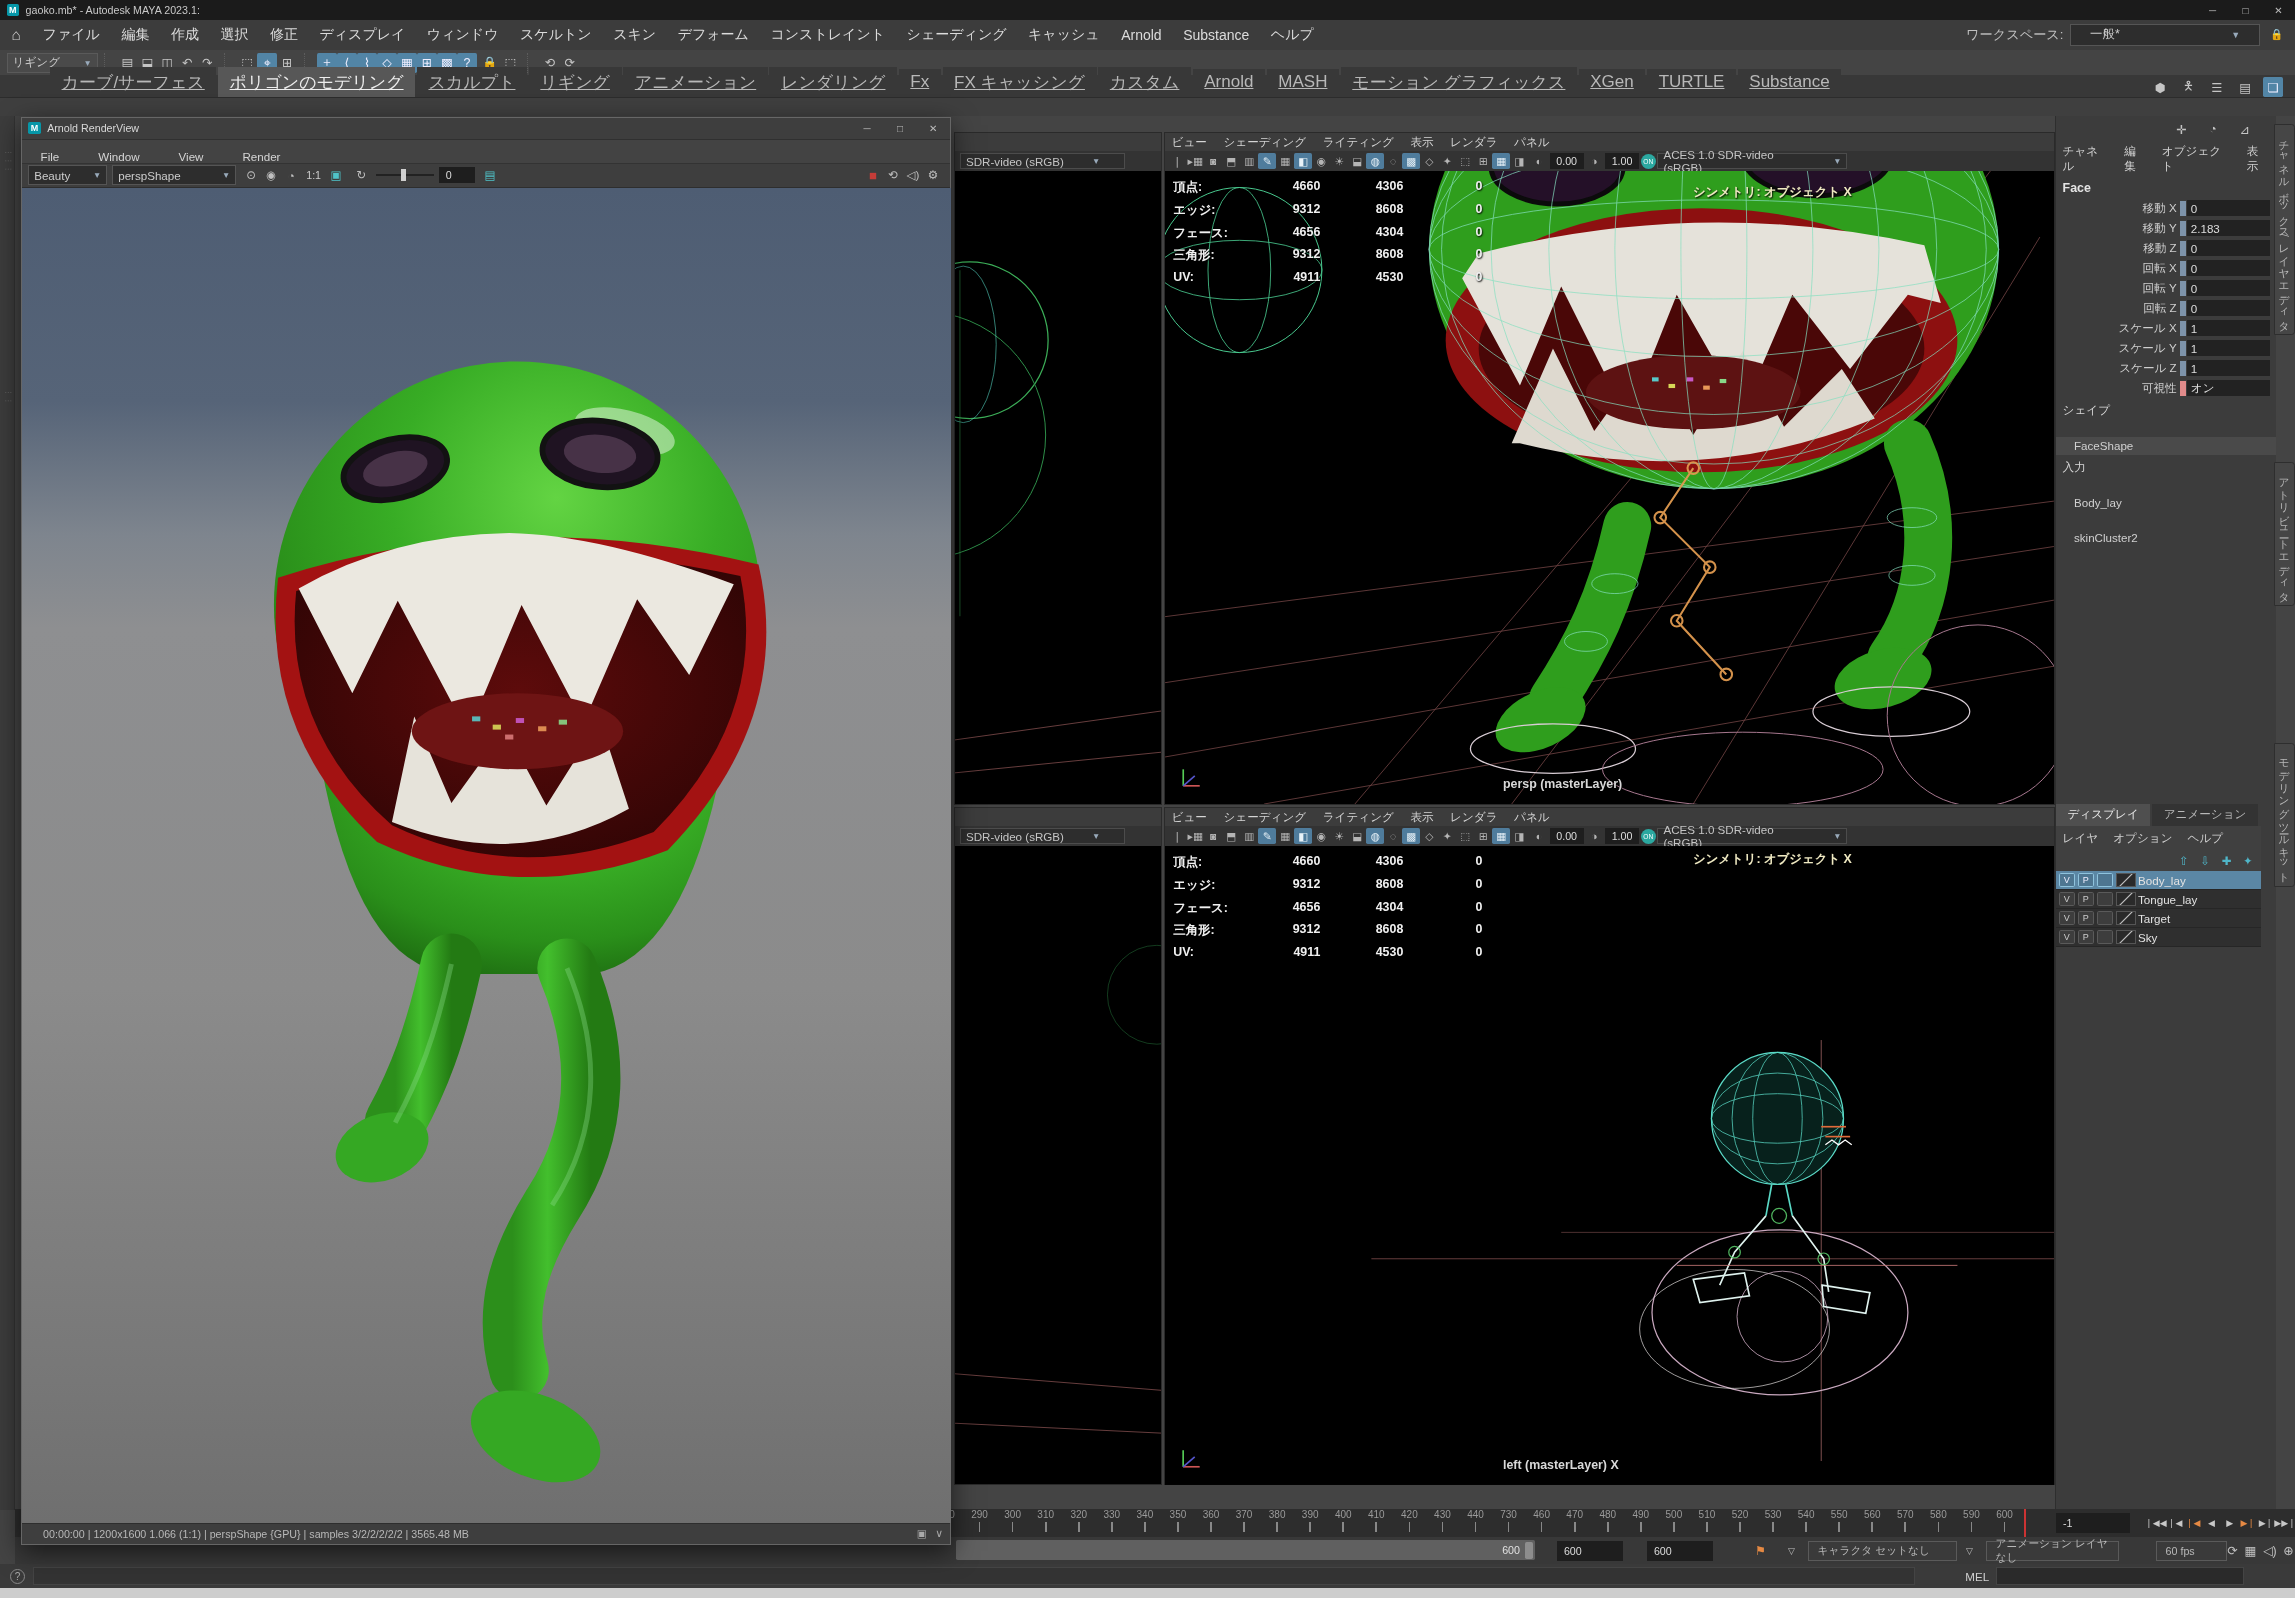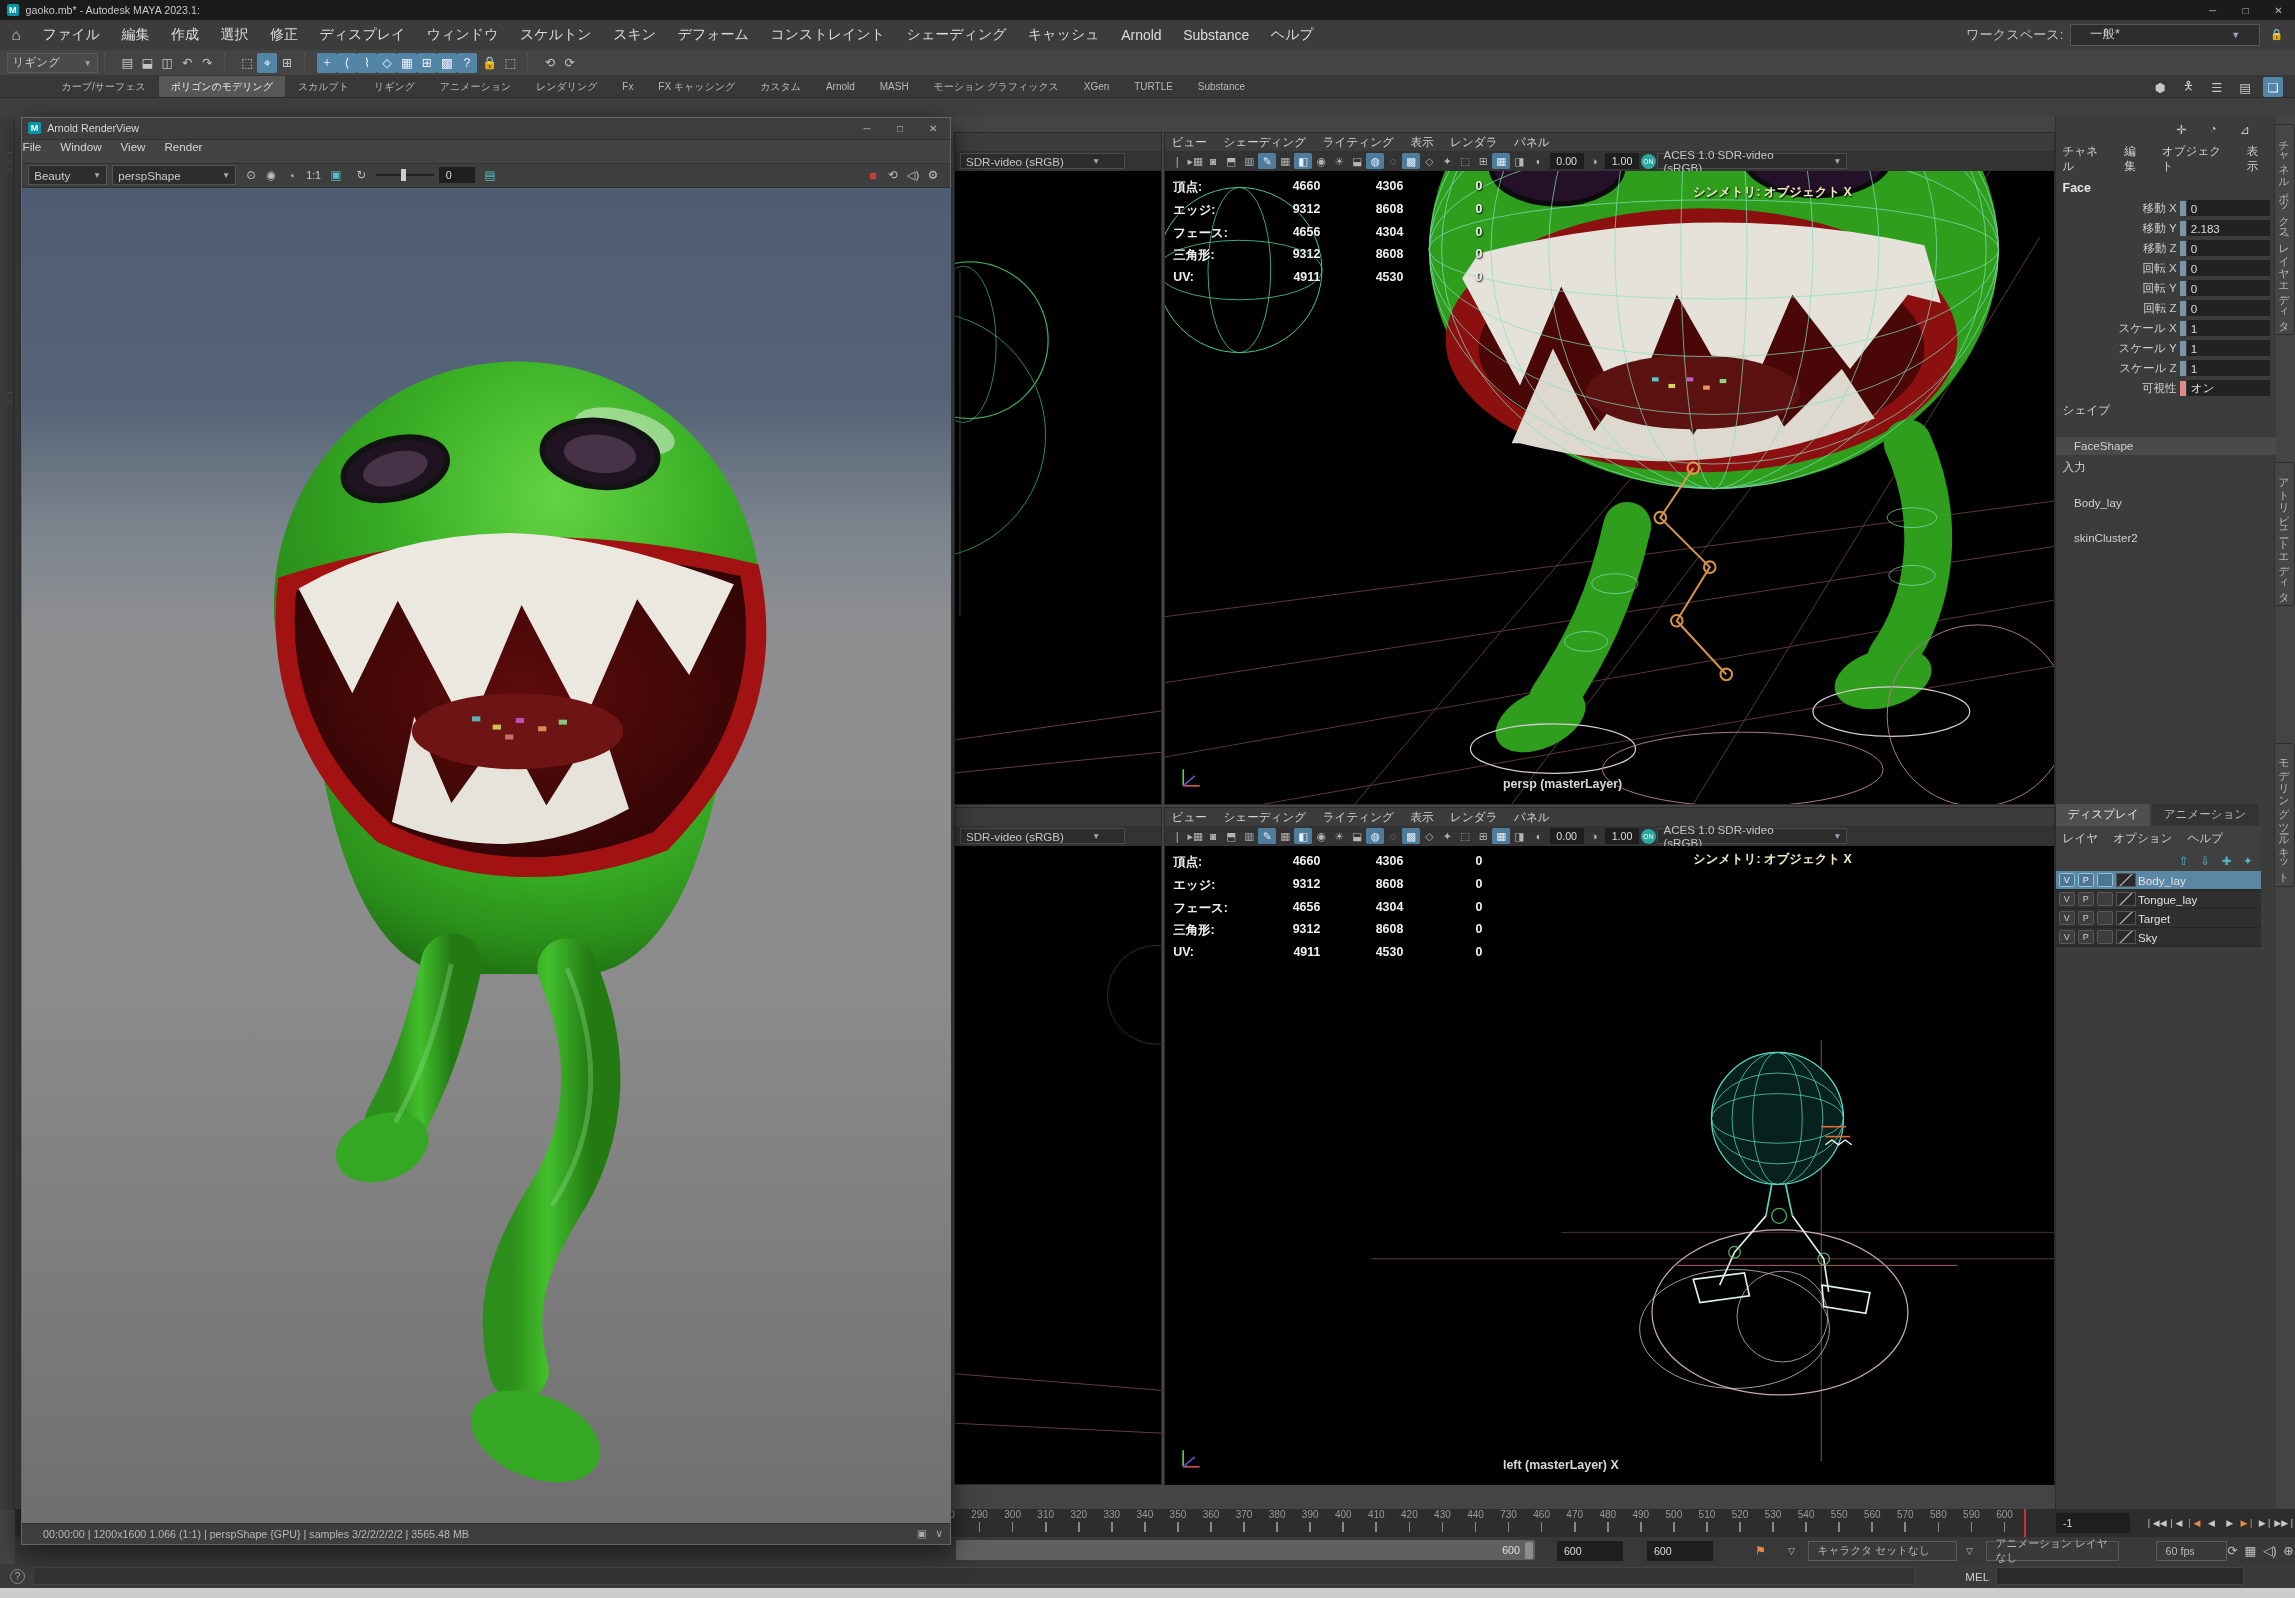--- a/index.html
+++ b/index.html
@@ -19,21 +19,21 @@
   #workspace-box{margin-left:auto;display:flex;align-items:center;gap:6.6px;margin-right:8.3px;}
   #workspace-box .lbl{color:#c0c0c0;font-size:13.2px;}
   .dd{background:#2d2d2d;border:0.8px solid #555;color:#ccc;font-size:12.4px;display:flex;align-items:center;padding:0 19px;height:21.5px;}
   .dd .arr{margin-left:auto;color:#9ab;font-size:9px;}
   #statusline{left:0;top:50px;width:2295px;height:25px;background:#444;display:flex;align-items:center;gap:3.3px;padding-left:6.6px;}
   .menuset{width:91px;height:20px;background:#4a4a4a;border:0.8px solid #5a5a5a;color:#ccc;font-size:11.6px;display:flex;align-items:center;padding:0 5px;}
   .icbtn{width:20px;height:20px;display:flex;align-items:center;justify-content:center;color:#c5c5c5;font-size:12.4px;border-radius:1.7px;}
   .icbtn.hl{background:#5285a6;color:#eef;}
   .grp-sep{width:6.6px;height:20px;border-left:1.7px dotted #5c5c5c;margin:0 3.3px;}
   #shelf-tabs{left:0;top:75px;width:2295px;height:23px;background:#383838;display:flex;align-items:flex-end;gap:1.7px;padding-left:50px;border-bottom:0.8px solid #2c2c2c;}
-  .shelf-tab{color:#b8b8b8;font-size:10px;padding:3.3px 11.6px;background:#383838;}
+  .shelf-tab{color:#b8b8b8;font-size:17px;padding:3.3px 11.6px;background:#383838;text-decoration:underline;}
   .shelf-tab.active{background:#575757;color:#eee;}
   #shelf-burger{left:21.5px;top:79px;color:#aaa;font-size:12.4px;}
   #sidebar-toggles{right:11.6px;top:77px;display:flex;gap:8.3px;position:absolute;}
   #shelf-row{left:0;top:98px;width:2295px;height:18px;background:#3f3f3f;}
   #left-edge{left:0;top:116px;width:15px;height:1394px;background:#3c3c3c;border-right:0.8px solid #333;}
   .gripdots{color:#6a6a6a;font-size:7.4px;letter-spacing:0.8px;writing-mode:vertical-rl;}
   
   .panel{position:absolute;background:#000;border:0.8px solid #2a2a2a;}
   .pmenus{height:18px;background:#3c3c3c;display:flex;gap:16.5px;align-items:center;padding-left:6.6px;}
   .pmenus span{color:#d5d5d5;font-size:11.6px;}
@@ -100,21 +100,21 @@
   #help-row{position:absolute;left:0;top:1564px;width:2295px;height:24px;background:#3a3a3a;display:flex;align-items:center;}
   #help-circle{width:15px;height:15px;border:0.8px solid #888;border-radius:50%;color:#aaa;font-size:10px;display:flex;align-items:center;justify-content:center;margin-left:10px;}
   #help-field{width:1882px;height:18px;background:#333;border:0.8px solid #444;margin-left:8.3px;}
   #mel-label{color:#d0d0d0;font-size:11.6px;margin-left:50px;}
   #mel-input{width:248px;height:18px;background:#2a2a2a;border:0.8px solid #444;margin-left:6.6px;}
   #bottom-strip{position:absolute;left:0;top:1588px;width:2295px;height:10.7px;background:#cdcdcd;}
   
   #renderview{position:absolute;left:20.6px;top:117px;width:930px;height:1428px;background:#434343;border:0.8px solid #666;box-shadow:0 6.6px 25px rgba(0,0,0,.6);}
   #rv-title{height:21.5px;background:#3e3e3e;display:flex;align-items:center;gap:6.6px;padding-left:6.6px;border-bottom:0.8px solid #303030;}
   #rv-title .t{color:#d8d8d8;font-size:10.7px;}
-  #rv-menus{height:23px;display:flex;gap:19px;align-items:flex-start;padding-left:1px;background:#434343;}
+  #rv-menus{height:23px;display:flex;gap:39px;align-items:flex-end;padding-left:19px;background:#434343;}
   #rv-menus span{color:#d5d5d5;font-size:11.6px;}
   #rv-tools{height:25px;background:#3e3e3e;display:flex;align-items:center;gap:5px;padding:0 6.6px;border-top:0.8px solid #333;border-bottom:0.8px solid #2e2e2e;}
   .rv-dd{background:#2d2d2d;border:0.8px solid #555;color:#ccc;font-size:11.6px;height:20px;display:flex;align-items:center;padding:0 5px;gap:8.3px;}
   .rv-ic{width:20px;height:20px;display:flex;align-items:center;justify-content:center;color:#bfbfbf;font-size:11.6px;}
   .rv-ic.teal{color:#4fc3c9;}
   .rv-ic.red{color:#c53c38;font-size:13.2px;}
   .slider-track{width:58px;height:2.5px;background:#222;position:relative;}
   .slider-track .knob{position:absolute;left:25px;top:-5px;width:5px;height:12.4px;background:#cfcfcf;}
   #rv-canvas{position:relative;width:929px;height:1335px;background:linear-gradient(#4e5d73 0%,#566478 16%,#7e858e 26%,#8e8f91 33%,#8b8b8b 60%,#787878 88%,#6f6f6f 100%);}
   #rv-status{height:21.5px;background:#3e3e3e;display:flex;align-items:center;border-top:0.8px solid #2e2e2e;}

